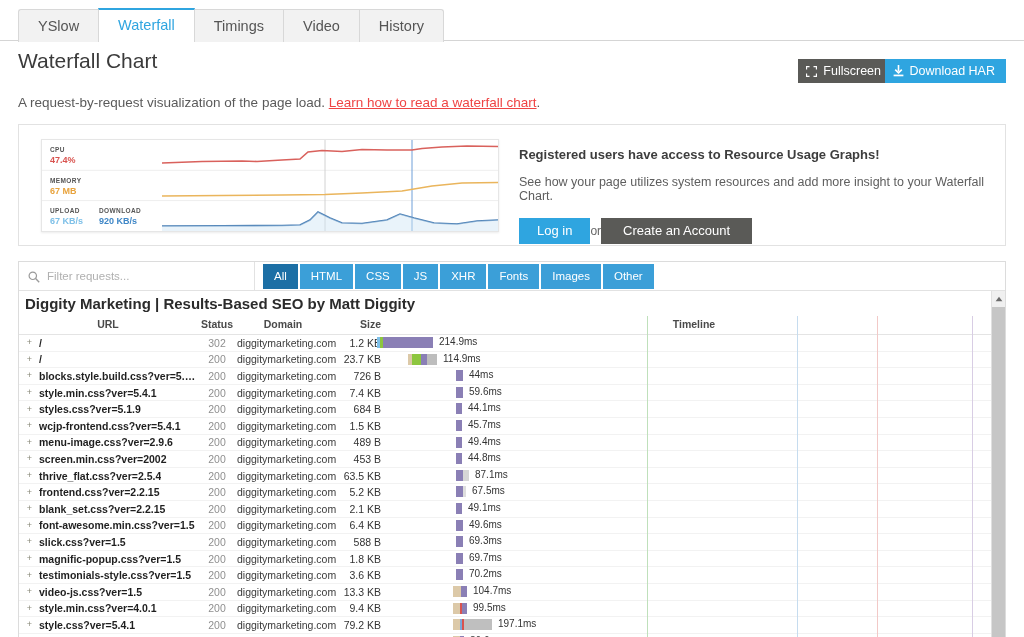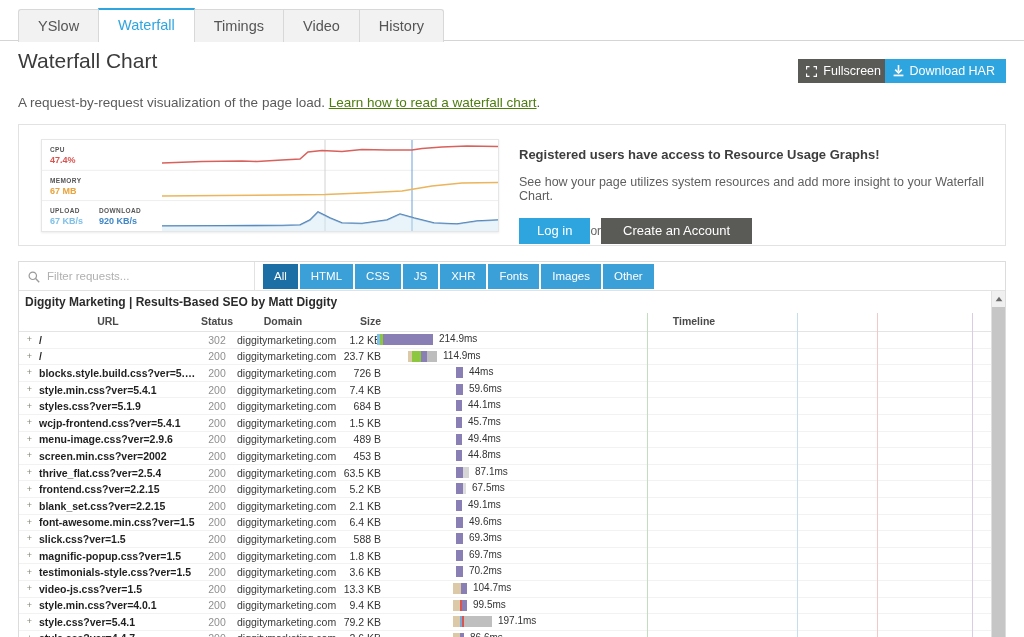--- a/index.html
+++ b/index.html
@@ -64,21 +64,21 @@
   }
   .btn-fullscreen { right: 132px; background: #5a5a57; }
   .btn-download { right: 18px; background: #2fa5e0; }
   .btn svg { display: block; }
 
   
   .subtext {
     position: absolute; top: 95px; left: 18px;
     font-size: 13.5px; color: #5a5a5a;
   }
-  .subtext a { color: #4d7c0f; text-decoration: underline; }
+  .subtext a { color: #ef4444; text-decoration: underline; }
 
   
   .promo {
     position: absolute; left: 18px; top: 124px;
     width: 988px; height: 122px;
     background: #fff;
     border: 1px solid #e2e2e2;
   }
   .graphbox {
     position: absolute; left: 22px; top: 14px;
@@ -129,21 +129,21 @@
   .search-icon { position: absolute; left: 9px; top: 7px; }
   .ftabs { display: flex; margin-left: 8px; gap: 2px; padding-top: 2px; }
   .ftab {
     height: 25px; line-height: 25px; min-width: 28px;
     padding: 0 11px; font-size: 11.5px; color: #fff;
     background: #3b9fd8; text-align: center; cursor: pointer;
   }
   .ftab.active { background: #1c6fa5; }
 
   .sitetitle {
-    font-size: 12px; font-weight: bold; color: #2b2b2b;
+    font-size: 15px; font-weight: bold; color: #2b2b2b;
     padding: 4px 0 4px 6px;
   }
 
   
   .tbl { width: 988px; font-size: 10.5px; border-collapse: collapse; table-layout: fixed; }
   .tbl th {
     font-size: 10.5px; font-weight: bold; color: #4a4a4a;
     padding: 2px 0 4px 0;
     border-bottom: 1px solid #e4e4e4;
     background: #fff;

